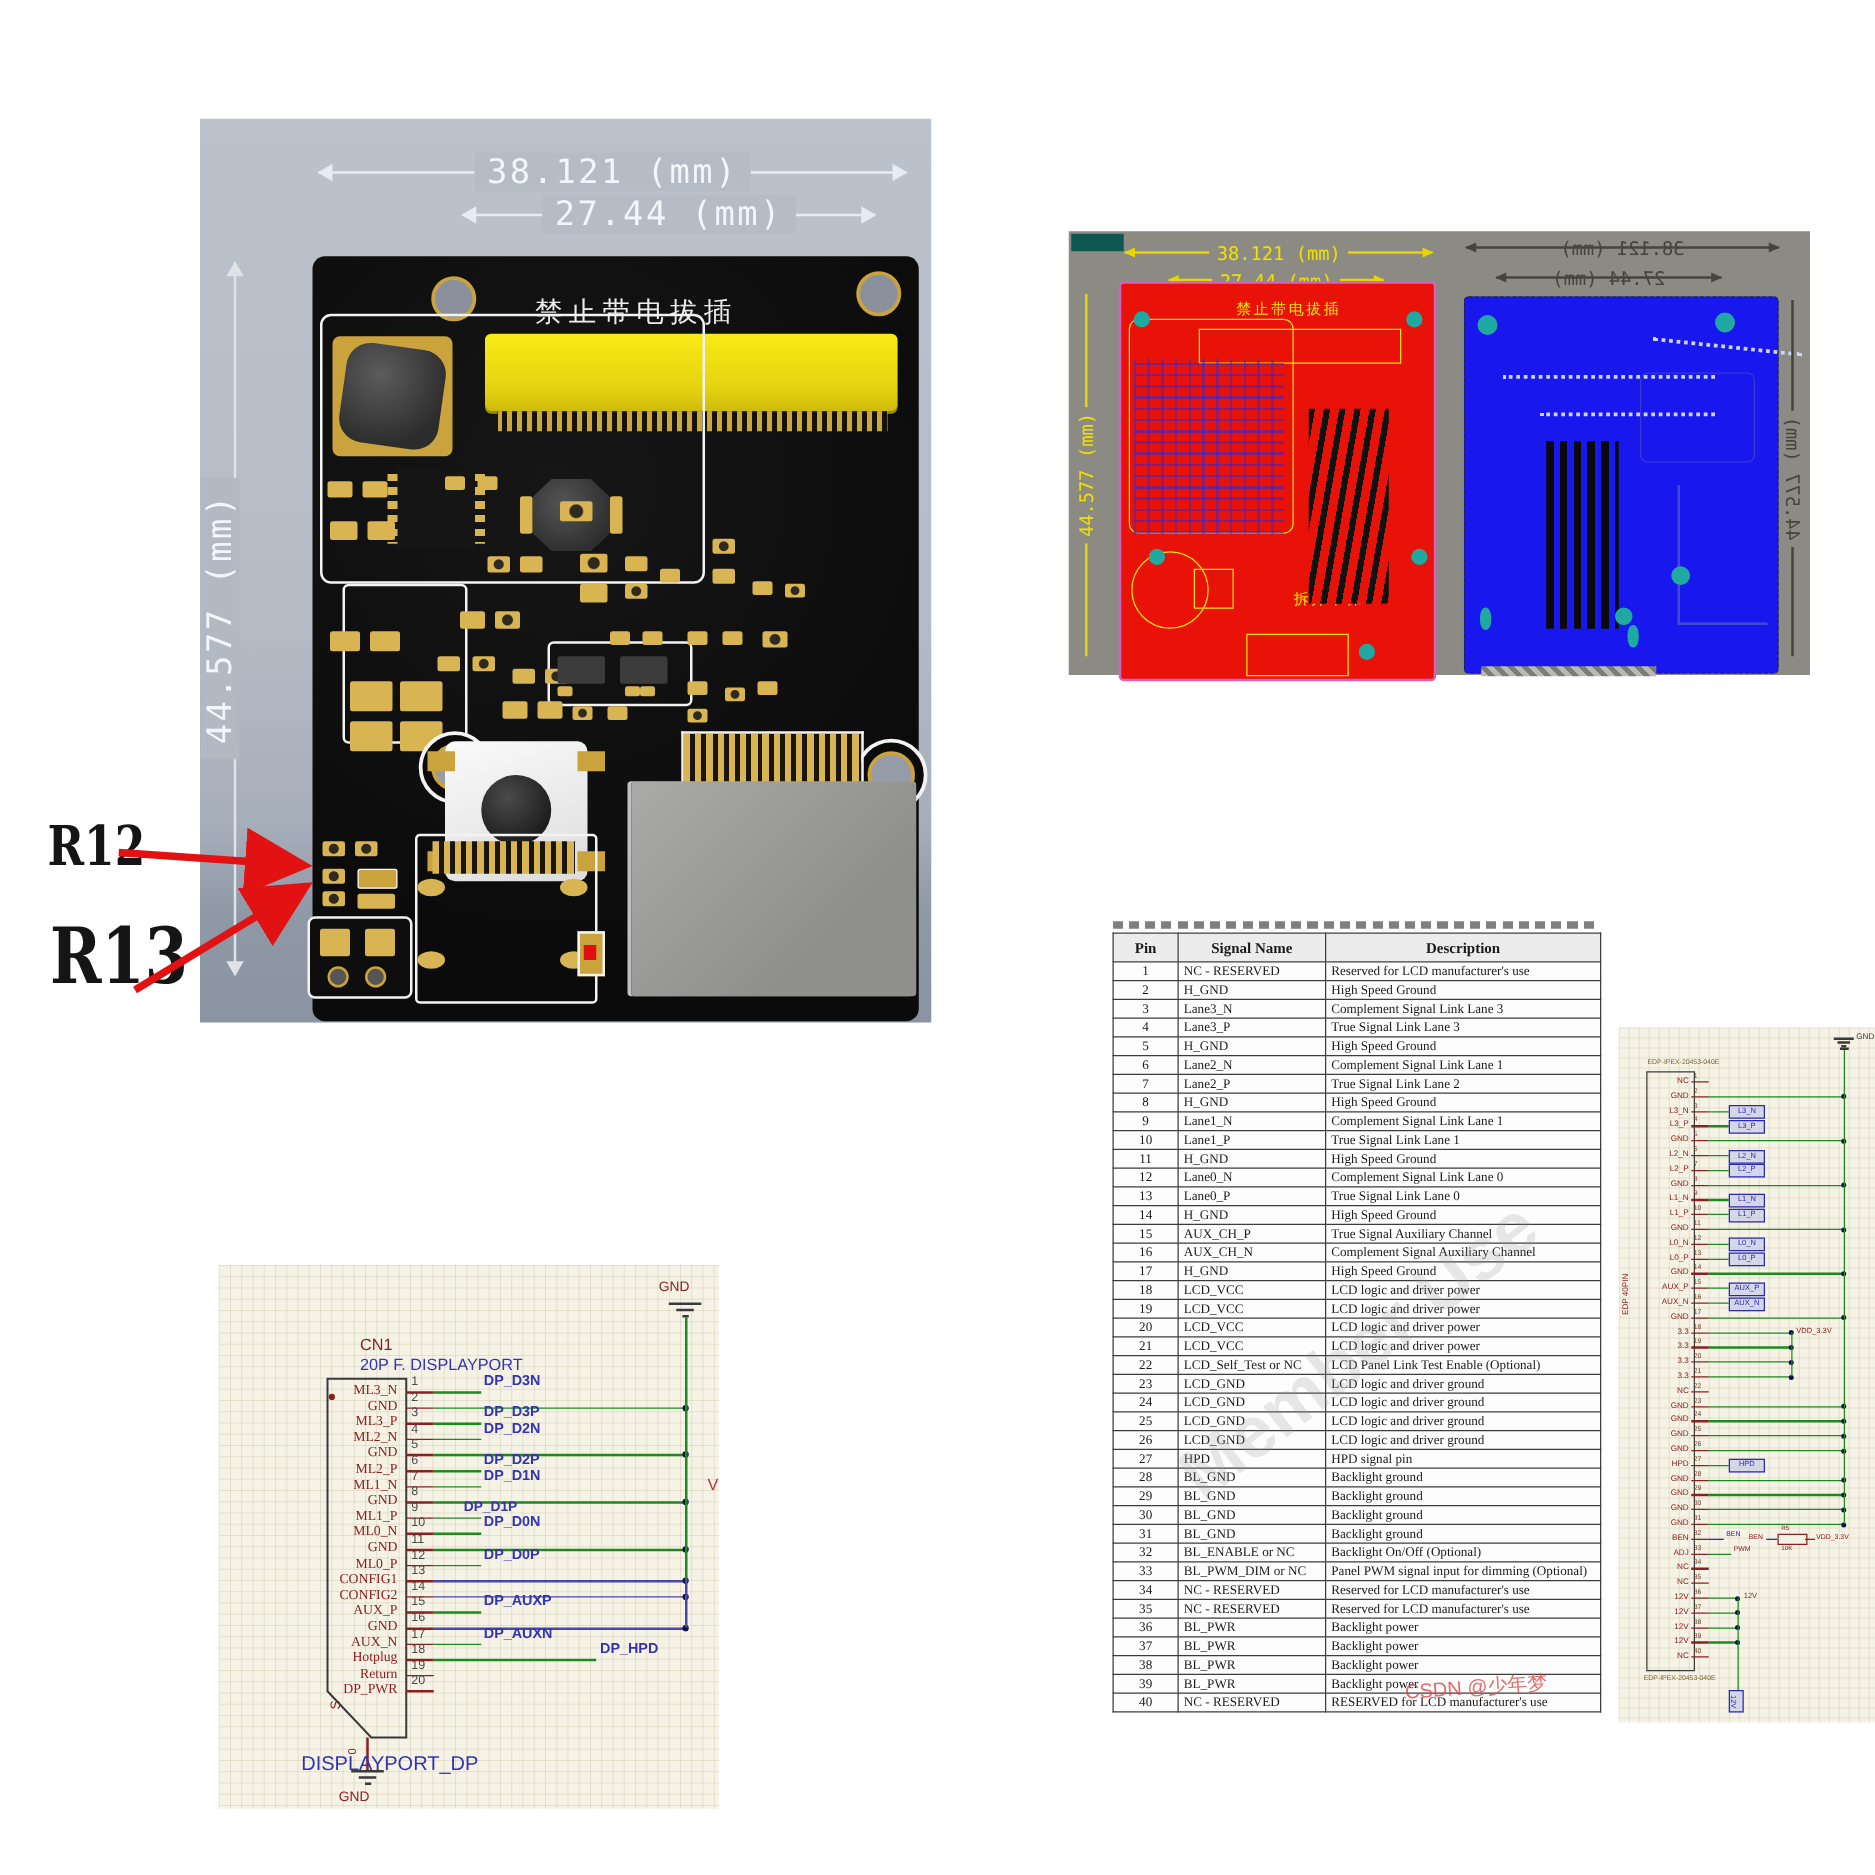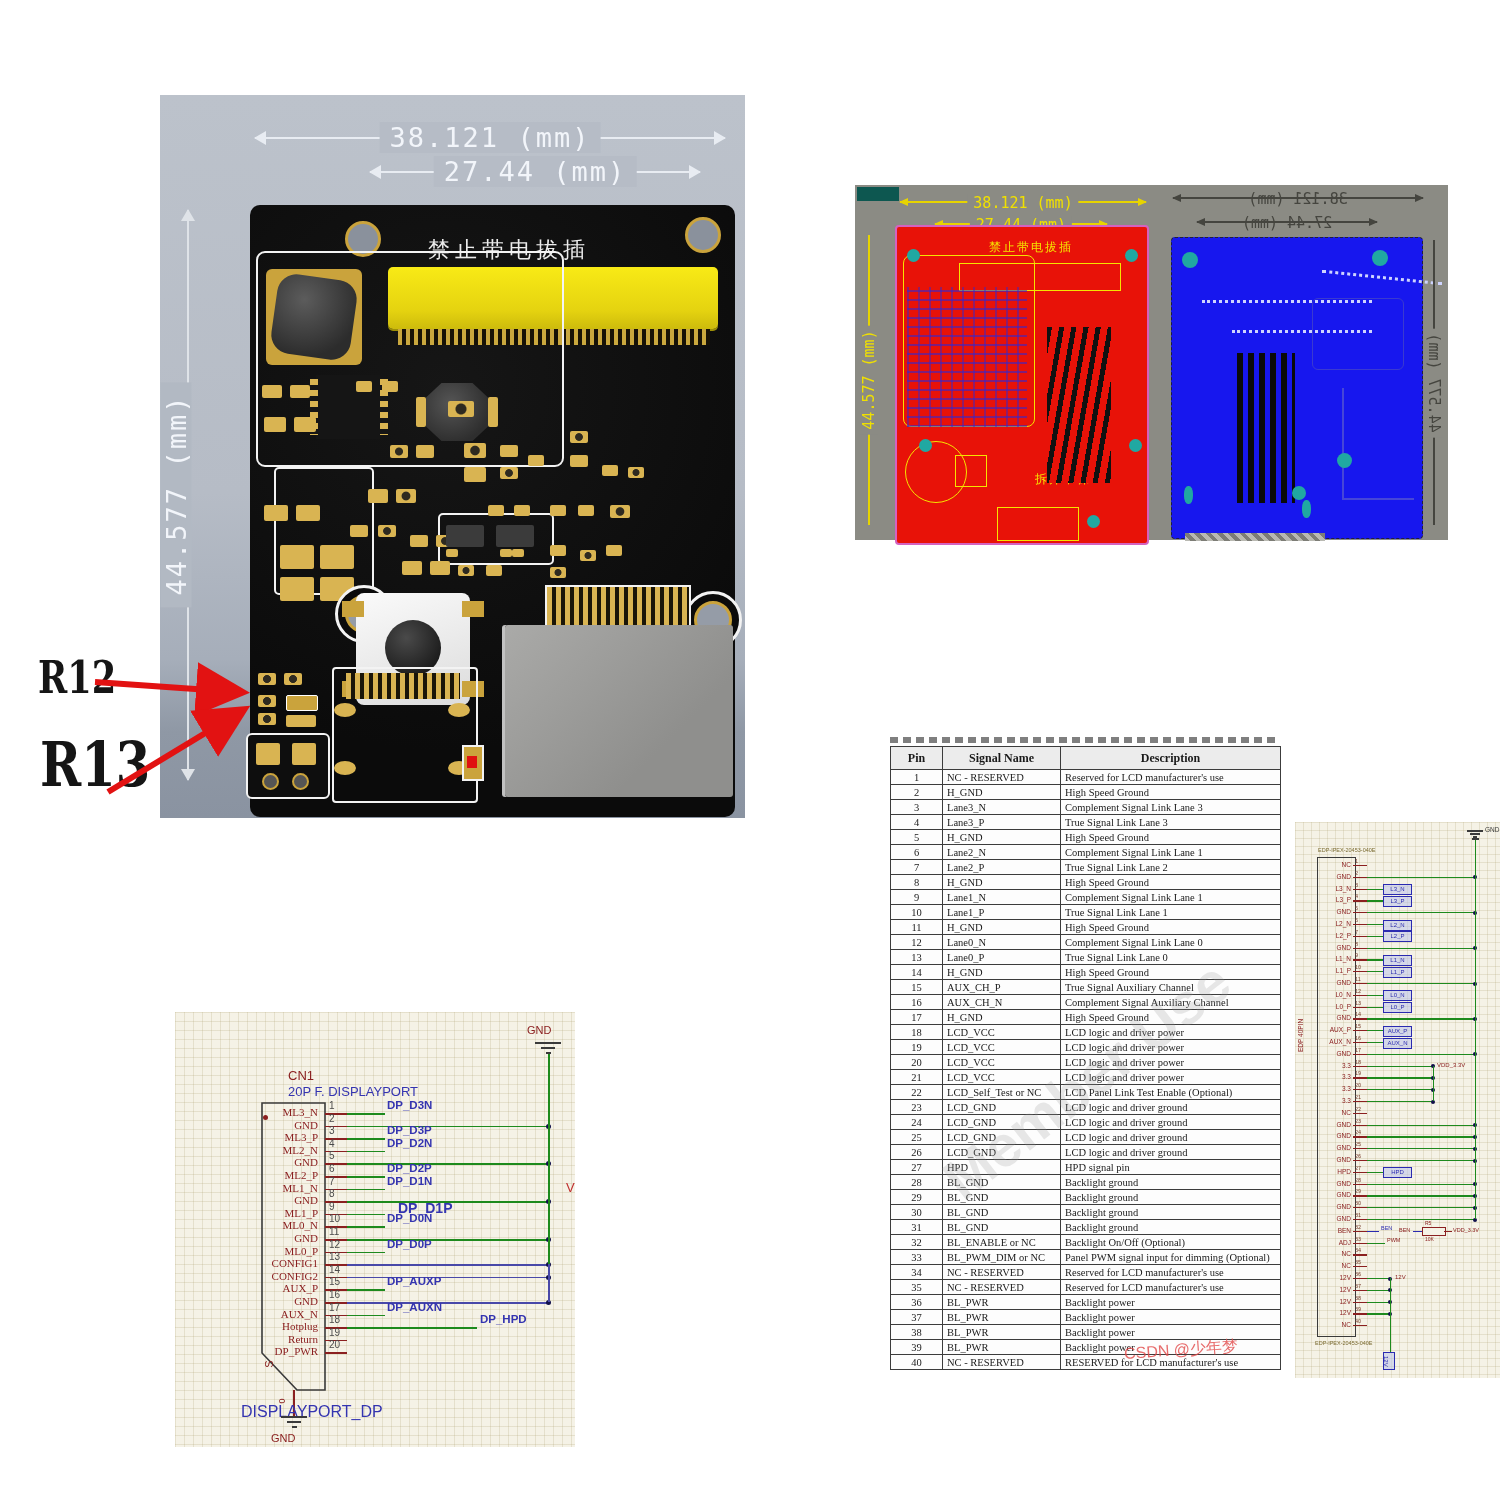--- a/index.html
+++ b/index.html
@@ -772,21 +772,21 @@
         <div style="position: absolute; left: 212px; top: 162.6px; font-size: 11.5px; color: rgb(52, 52, 176); font-weight: bold;">DP_D1N</div>
         <div style="position: absolute; left: 25px; top: 182.2px; width: 118px; font-size: 11px; text-align: right; color: rgb(139, 32, 32); font-family: &quot;Liberation Serif&quot;, serif;">GND</div>
         <div style="position: absolute; left: 150px; top: 189.2px; width: 22px; height: 1.5px; background: rgb(139, 32, 32);"></div>
         <div style="position: absolute; left: 154px; top: 176.2px; font-size: 10px; color: rgb(74, 74, 74);">8</div>
         <div style="position: absolute; left: 172px; top: 189.2px; width: 201px; height: 1.5px; background: rgb(29, 138, 29);"></div>
         <div style="position: absolute; left: 370.5px; top: 187.2px; width: 5px; height: 5px; border-radius: 50%; background: rgb(16, 16, 74);"></div>
         <div style="position: absolute; left: 25px; top: 194.8px; width: 118px; font-size: 11px; text-align: right; color: rgb(139, 32, 32); font-family: &quot;Liberation Serif&quot;, serif;">ML1_P</div>
         <div style="position: absolute; left: 150px; top: 201.8px; width: 22px; height: 1.5px; background: rgb(139, 32, 32);"></div>
         <div style="position: absolute; left: 154px; top: 188.8px; font-size: 10px; color: rgb(74, 74, 74);">9</div>
         <div style="position: absolute; left: 172px; top: 201.8px; width: 38px; height: 1.5px; background: rgb(29, 138, 29);"></div>
-        <div style="position: absolute; left: 223px; top: 187.8px; font-size: 14px; color: rgb(52, 52, 176); font-weight: bold;">DP_D1P</div>
+        <div style="position: absolute; left: 196px; top: 187.8px; font-size: 11px; color: rgb(52, 52, 176); font-weight: bold;">DP_D1P</div>
         <div style="position: absolute; left: 25px; top: 207.4px; width: 118px; font-size: 11px; text-align: right; color: rgb(139, 32, 32); font-family: &quot;Liberation Serif&quot;, serif;">ML0_N</div>
         <div style="position: absolute; left: 150px; top: 214.4px; width: 22px; height: 1.5px; background: rgb(139, 32, 32);"></div>
         <div style="position: absolute; left: 154px; top: 201.4px; font-size: 10px; color: rgb(74, 74, 74);">10</div>
         <div style="position: absolute; left: 172px; top: 214.4px; width: 38px; height: 1.5px; background: rgb(29, 138, 29);"></div>
         <div style="position: absolute; left: 212px; top: 200.4px; font-size: 11.5px; color: rgb(52, 52, 176); font-weight: bold;">DP_D0N</div>
         <div style="position: absolute; left: 25px; top: 220px; width: 118px; font-size: 11px; text-align: right; color: rgb(139, 32, 32); font-family: &quot;Liberation Serif&quot;, serif;">GND</div>
         <div style="position: absolute; left: 150px; top: 227px; width: 22px; height: 1.5px; background: rgb(139, 32, 32);"></div>
         <div style="position: absolute; left: 154px; top: 214px; font-size: 10px; color: rgb(74, 74, 74);">11</div>
         <div style="position: absolute; left: 172px; top: 227px; width: 201px; height: 1.5px; background: rgb(29, 138, 29);"></div>
         <div style="position: absolute; left: 370.5px; top: 225px; width: 5px; height: 5px; border-radius: 50%; background: rgb(16, 16, 74);"></div>

